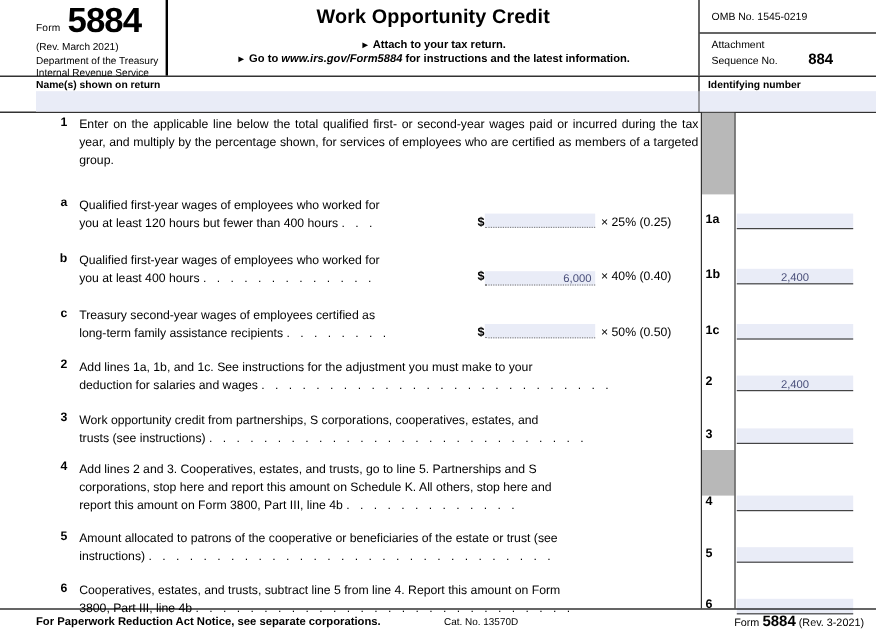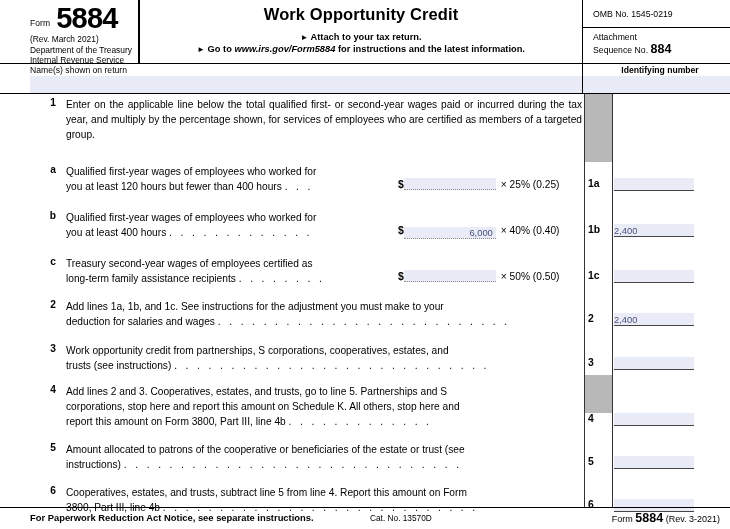--- a/index.html
+++ b/index.html
@@ -102,46 +102,47 @@
   }
   .attachment {
     box-sizing: border-box;
     font-size: 8.7px;
     padding: 4px 0 0 10px;
     line-height: 11.5px;
   }
   .seq-no {
     font-size: 12.5px;
     font-weight: bold;
+    margin-left: 23px;
   }
 
   
   .name-row {
     display: flex;
     height: 30px;
     border-bottom: 1.6px solid #000;
     box-sizing: border-box;
   }
   .name-cell {
     flex: 1;
     box-sizing: border-box;
     border-right: 1.2px solid #000;
     position: relative;
   }
   .id-cell {
     width: 147px;
     box-sizing: border-box;
     position: relative;
-    text-align: center;
   }
   .cap {
     font-size: 8.6px;
     padding: 1px 0 0 30px;
     position: relative;
     z-index: 2;
+    font-weight: bold;
   }
   .id-cell .cap { padding-left: 7px; font-weight: bold; }
   .name-fill {
     position: absolute;
     left: 30px;
     right: 0;
     top: 12px;
     bottom: 0;
     background: #e9ecf7;
   }
@@ -244,26 +245,26 @@
   .lnum {
     position: absolute;
     left: 588px;
     width: 22px;
     font-size: 10.4px;
     font-weight: bold;
   }
   .answer {
     position: absolute;
     left: 614px;
-    width: 80px;
+    width: 97px;
     height: 13px;
     background: #e9ecf7;
     border-bottom: 1.3px solid #444;
     box-sizing: border-box;
-    text-align: left;
+    text-align: center;
     padding-right: 0;
     font-size: 9.4px;
     color: #4a4f7a;
     line-height: 13px;
   }
   .gray-block {
     position: absolute;
     left: 585px;
     width: 27px;
     background: #b8b8b8;
@@ -479,21 +480,21 @@
           <span class="leader">. . . . . . . . . . . . . . . . . . . . . . . . . . . .</span>
         </div>
       </div>
       <div class="lnum" style="top:14px;">6</div>
       <div class="answer" style="top:14px;"></div>
     </div>
 
   </div>
 
   <div class="footer">
-    <div class="foot-left">For Paperwork Reduction Act Notice, see separate instructions.</div>
+    <div class="foot-left">For Paperwork Reduction Act Notice, see separate corporations.</div>
     <div class="foot-cat">Cat. No. 13570D</div>
     <div class="foot-right">
       <span>Form</span>
       <span class="fn">5884</span>
       <span>(Rev. 3-2021)</span>
     </div>
   </div>
 
 </div>
 

